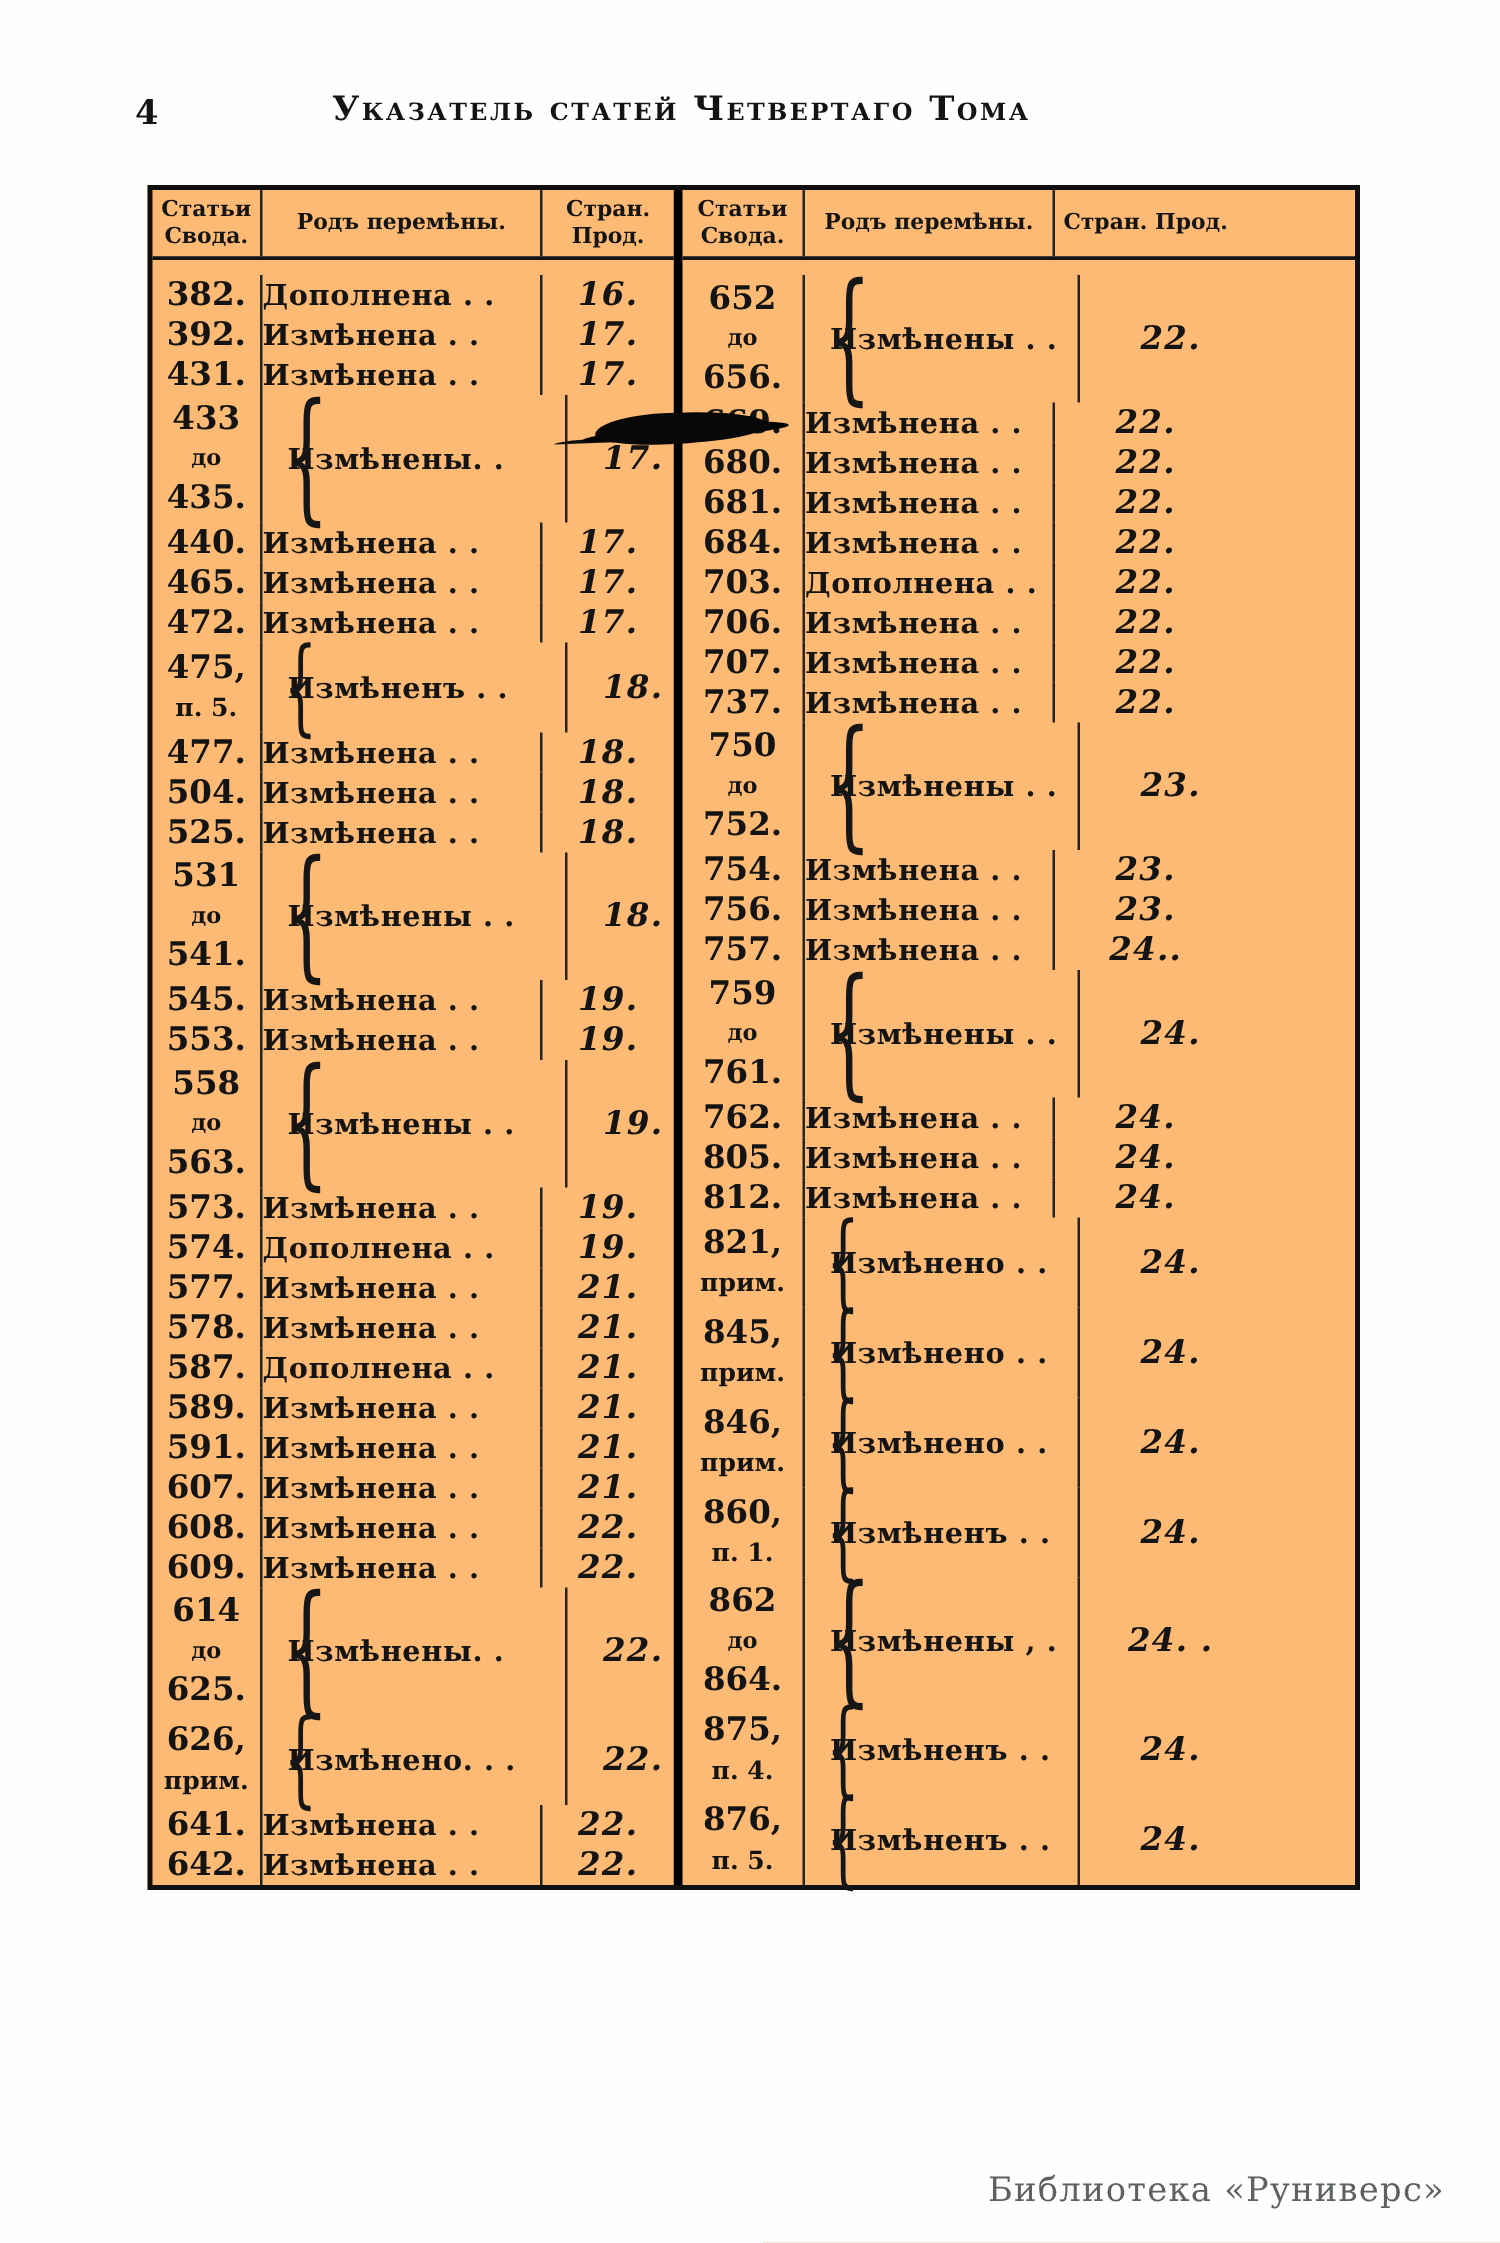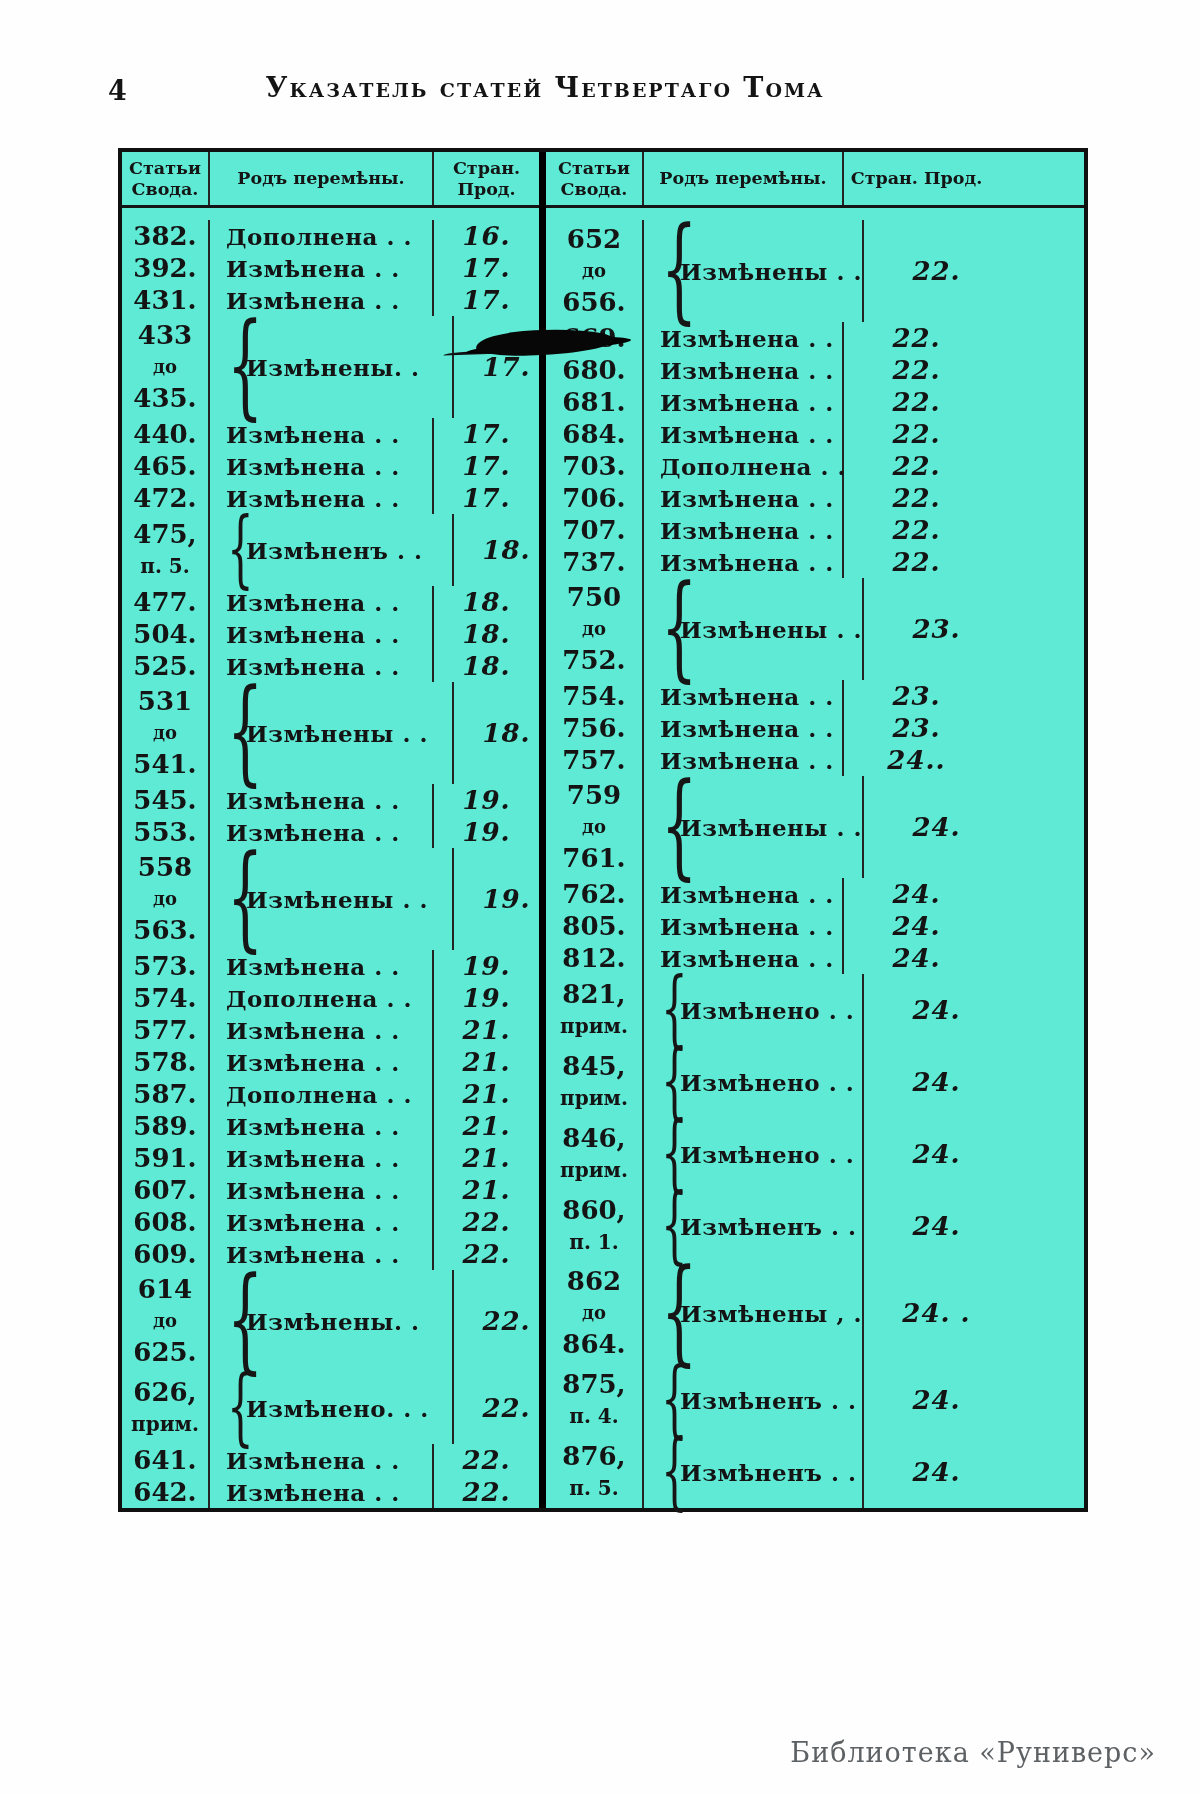--- a/index.html
+++ b/index.html
@@ -12,21 +12,21 @@
   .page-head{position:absolute;top:72px;left:0;width:100%;height:40px;}
   .pagenum{position:absolute;left:108px;top:3px;font-size:27px;font-weight:700;}
   .title{
     text-align:center;font-size:27px;font-weight:700;font-variant:small-caps;
     letter-spacing:2px;transform:translateX(-55px);white-space:nowrap;
   }
   
   .ruler-table{
     position:absolute;left:118px;top:148px;width:970px;height:1364px;
     border:4px solid #101010;box-sizing:border-box;display:flex;
-    background:#5eead4;
+    background:#fdba74;
     justify-content:center;
   }
   .half{display:flex;flex-direction:column;box-sizing:border-box;}
   .half.left{width:417px;}
   .half.right{flex:1;border-left:7px solid #000;}
   .thead{display:flex;height:56px;border-bottom:3px solid #141414;box-sizing:border-box;flex:none;}
   .tbody{padding-top:12px;display:flex;flex-direction:column;}
   .cell{box-sizing:border-box;}
   .cell.art{width:88px;border-right:2px solid #242424;}
   .cell.chg{width:224px;border-right:2px solid #242424;position:relative;}
@@ -39,21 +39,21 @@
   .entry{display:flex;align-items:stretch;flex:none;}
   .entry.lines-1{height:32px;}
   .entry.lines-2{height:72px;gap:20px;}
   .entry.lines-3{height:102px;gap:20px;}
   .entry .cell.art{display:flex;flex-direction:column;justify-content:center;text-align:center;}
   .art-line{font-size:26px;font-weight:700;line-height:32px;}
   .lines-3 .art-line{line-height:33px;}
   .art-line.do-word{font-size:18px;line-height:30px;}
   .art-line.note-word{font-size:20px;}
   .entry .cell.chg{display:flex;align-items:center;}
-  .change-text{font-size:23px;font-weight:700;letter-spacing:.5px;margin-left:16px;white-space:pre;}
+  .change-text{font-size:23px;font-weight:700;letter-spacing:.5px;white-space:pre;}
   .entry .cell.pg{display:flex;align-items:center;justify-content:center;}
   .page-text{font-size:26px;font-weight:700;font-style:italic;letter-spacing:1px;}
   .brace{
     position:absolute;left:-3px;top:50%;
     transform:translateY(-52%) scaleX(.5);transform-origin:left center;
     font-size:84px;font-weight:400;color:#161616;line-height:1;
   }
   .lines-3 .brace{font-size:114px;}
   
   .ink-blot{

